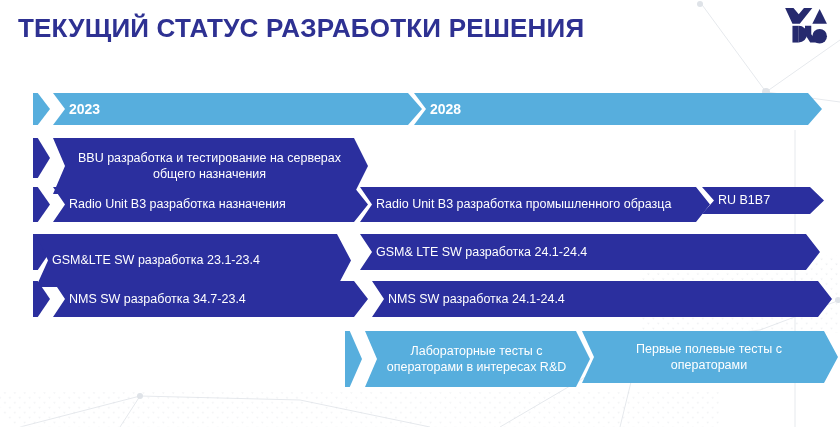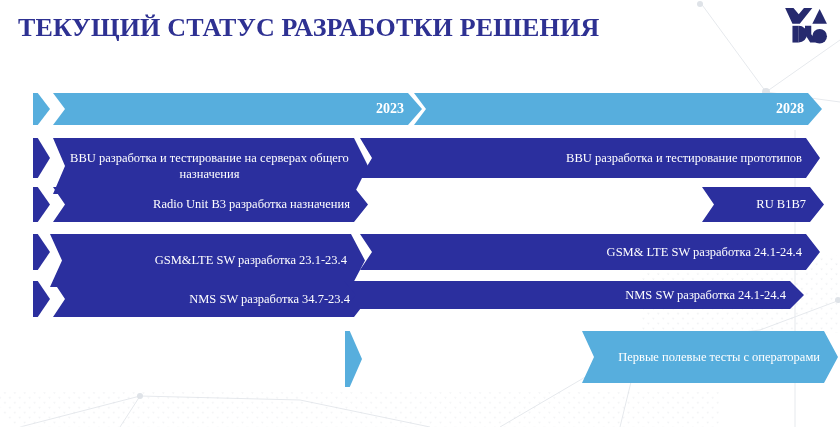--- a/index.html
+++ b/index.html
@@ -1,33 +1,33 @@
 <!DOCTYPE html>
 <html><head>
 <meta charset="utf-8">
 <style>
   html,body{margin:0;padding:0;background:#ffffff;}
   .slide{
     position:relative;
     width:840px;height:427px;
     background:#ffffff;
     overflow:hidden;
-    font-family:Liberation Serif, serif;
+    font-family:Liberation Sans, sans-serif;
     border-radius:25px;
   }
   .bg-net{position:absolute;inset:0;pointer-events:none;}
   .page-title{
     position:absolute;left:18px;top:13px;width:720px;
     font-size:26px;font-weight:700;color:#2e3192;letter-spacing:.2px;
   }
   .logo{position:absolute;right:12px;top:6px;width:46px;height:48px;}
   
   .chev{
     position:absolute;
-    display:flex;align-items:center;justify-content:flex-end;
+    display:flex;align-items:center;justify-content:flex-start;
     text-align:center;color:#ffffff;
     font-size:12.5px;font-weight:500;line-height:1.3;
     padding:0 18px 0 16px;box-sizing:border-box;
     clip-path:polygon(0 0, calc(100% - 14px) 0, 100% 50%, calc(100% - 14px) 100%, 0 100%, 12px 50%);
   }
   .dark{background:#2b2f9e;}
   .light{background:#57aedd;}
   .year{font-size:14px;font-weight:700;}
   .tail{
     position:absolute;
@@ -83,46 +83,49 @@
     <span>2023</span>
   </div>
   <div class="chev light year" style="left:414px;top:93px;width:408px;height:32px">
     <span>2028</span>
   </div>
 
   <div class="tail dark" style="left:33px;top:138px;width:17px;height:40px"></div>
   <div class="chev dark" style="left:53px;top:138px;width:315px;height:56px">
     <span>BBU разработка и тестирование на серверах общего назначения</span>
   </div>
-  <div class="chev dark" style="left:360px;top:138px;width:460px;height:40px">
-    <span>BBU разработка и тестирование прототипов</span>
-  </div>
 
   <div class="tail dark" style="left:33px;top:187px;width:17px;height:35px"></div>
   <div class="chev dark" style="left:53px;top:187px;width:315px;height:35px">
     <span>Radio Unit  B3 разработка назначения</span>
   </div>
-  <div class="chev dark" style="left:702px;top:187px;width:122px;height:35px">
+  <div class="chev dark" style="left:360px;top:187px;width:350px;height:35px">
+    <span>Radio Unit  B3 разработка промышленного образца</span>
+  </div>
+  <div class="chev dark" style="left:702px;top:187px;width:122px;height:27px">
     <span>RU B1B7</span>
   </div>
 
   <div class="tail dark" style="left:33px;top:234px;width:17px;height:36px"></div>
-  <div class="chev dark" style="left:50px;top:234px;width:315px;height:53px">
+  <div class="chev dark" style="left:36px;top:234px;width:315px;height:53px">
     <span>GSM&amp;LTE SW разработка 23.1-23.4</span>
   </div>
   <div class="chev dark" style="left:360px;top:234px;width:460px;height:36px">
     <span>GSM&amp; LTE SW разработка 24.1-24.4</span>
   </div>
 
   <div class="tail dark" style="left:33px;top:281px;width:17px;height:36px"></div>
   <div class="chev dark" style="left:53px;top:281px;width:315px;height:36px">
     <span>NMS SW разработка 34.7-23.4</span>
   </div>
-  <div class="chev dark" style="left:344px;top:281px;width:460px;height:28px">
+  <div class="chev dark" style="left:372px;top:281px;width:460px;height:36px">
     <span>NMS SW разработка 24.1-24.4</span>
   </div>
 
   <div class="tail light" style="left:345px;top:331px;width:17px;height:56px"></div>
+  <div class="chev light" style="left:365px;top:331px;width:225px;height:56px">
+    <span>Лабораторные тесты с операторами в интересах R&amp;D</span>
+  </div>
   <div class="chev light" style="left:582px;top:331px;width:256px;height:52px">
     <span>Первые полевые тесты с операторами</span>
   </div>
 
 </div>
 
 </body></html>

